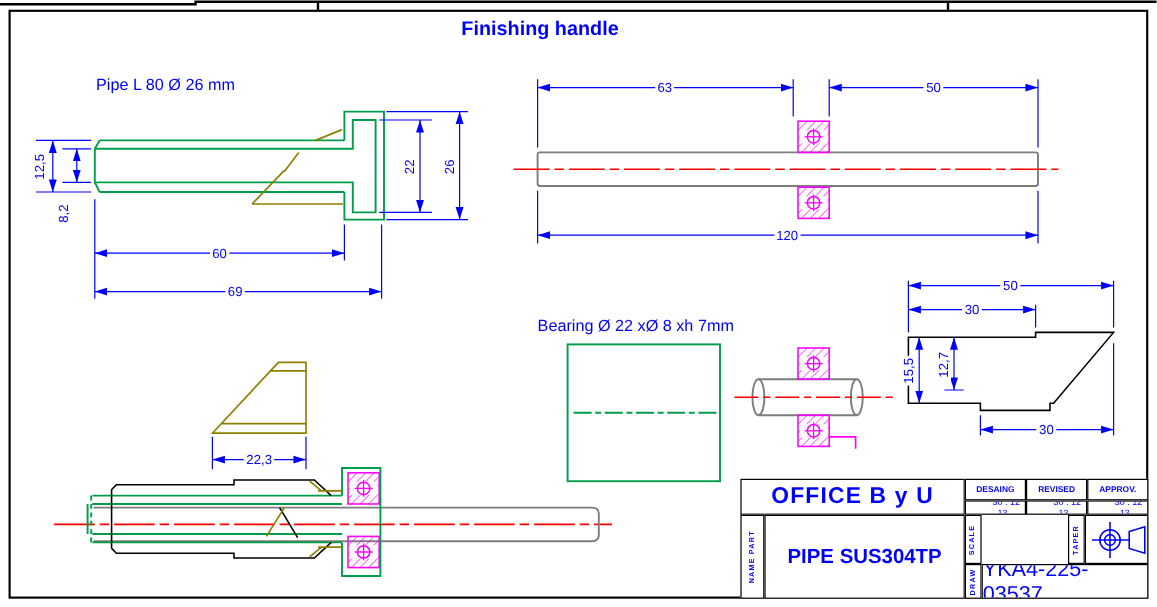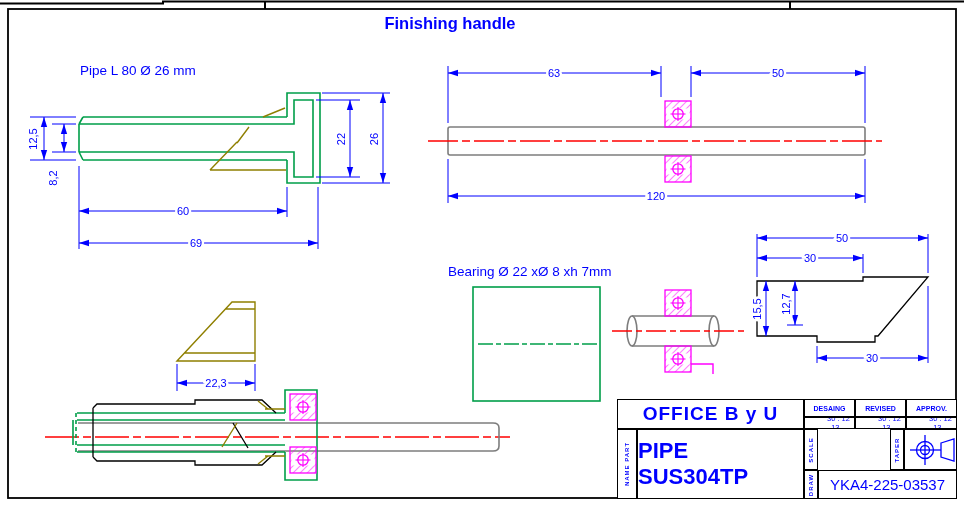--- a/index.html
+++ b/index.html
@@ -15,26 +15,26 @@
   .gr{stroke:#7d7d7d;fill:none;stroke-width:1.6;}
   .bk{stroke:#000000;fill:none;stroke-width:1.3;}
   .dim{stroke:#0000ff;fill:none;stroke-width:1;}
   .ext{stroke:#0000ff;fill:none;stroke-width:1;}
   .red{stroke:#ff0000;fill:none;stroke-width:1.3;}
   
   .tb{position:absolute;left:617px;top:399px;width:340px;height:100px;}
   .tb .cell{position:absolute;box-sizing:border-box;border:1.4px solid #000;background:#fff;
             display:flex;align-items:center;justify-content:center;color:#0000ff;overflow:hidden;}
   .office{font-size:19px;font-weight:bold;letter-spacing:1px;}
-  .partname{font-size:22px;font-weight:bold;}
+  .partname{font-size:17px;font-weight:bold;}
   .hdr{font-size:7px;font-weight:bold;}
   .date{font-size:7.5px;padding-left:22px;}
   .vert{font-size:6px;font-weight:bold;letter-spacing:1px;transform:rotate(-90deg);white-space:nowrap;}
   .scaleval{font-size:11px;font-weight:bold;letter-spacing:2px;}
-  .dwgnum{font-size:15px;}
+  .dwgnum{font-size:18px;}
 </style>
 </head>
 <body>
 
 <div class="stage">
 
 <svg width="964" height="506" viewBox="0 0 964 506">
   <defs>
     <marker id="ar" viewBox="0 0 10 8" refX="9.5" refY="4" markerWidth="11" markerHeight="9" orient="auto-start-reverse" markerUnits="userSpaceOnUse">
       <path d="M0,1 L9.5,4 L0,7 Z" fill="#0000ff"></path>

